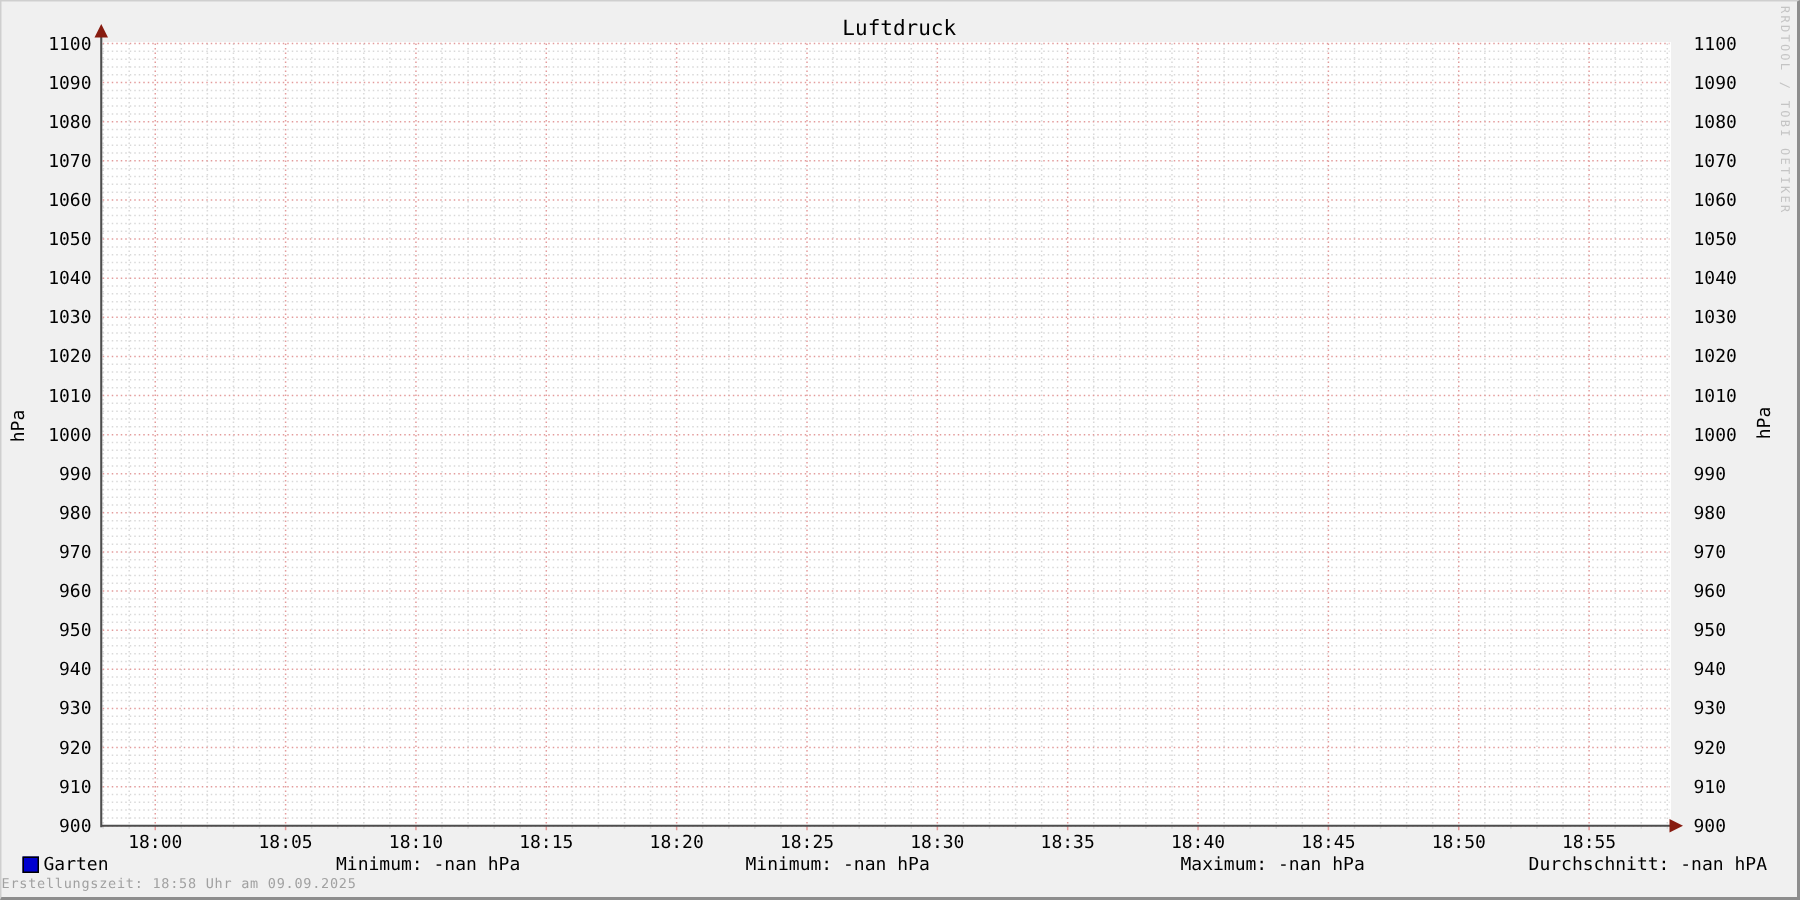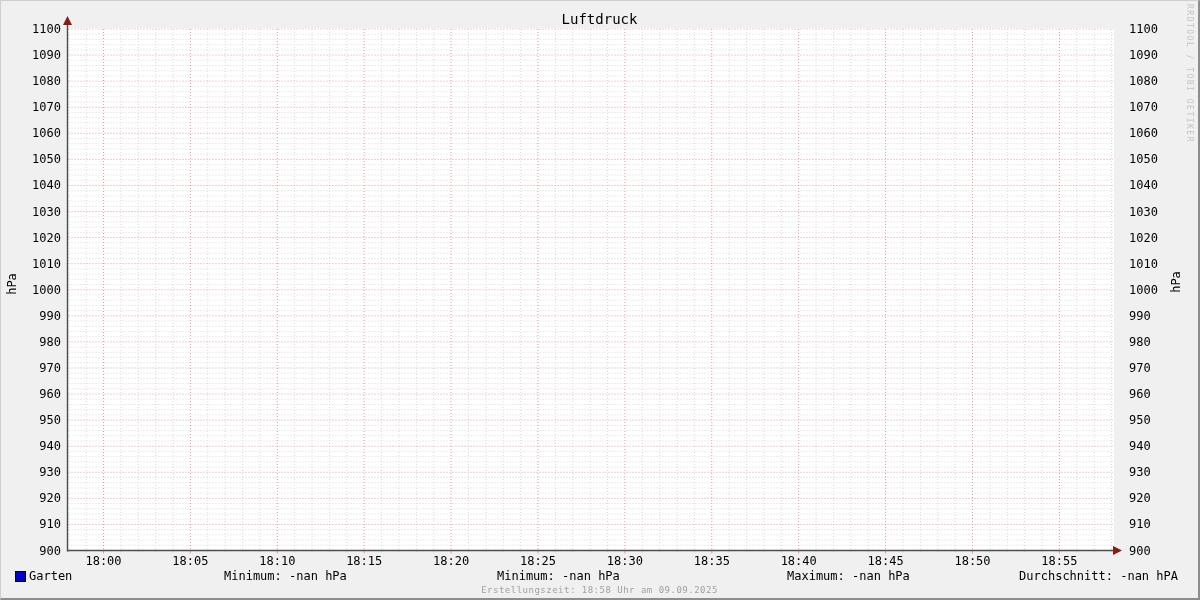--- a/index.html
+++ b/index.html
@@ -38,21 +38,21 @@
     position:absolute;left:14px;top:570px;width:9px;height:9px;
     border:1px solid #000;background:#0000d0;
   }
   .lg-name{left:28px;}
   .lg-akt{left:223px;}
   .lg-min{left:496px;}
   .lg-max{left:762px;margin-left:24px;}
   .lg-avg{right:20px;}
   .footer{
     position:absolute;top:584px;left:0;width:100%;
-    text-align:center;font-size:9px;color:#a1a1a1;letter-spacing:0.5px;
+    font-size:9px;color:#a1a1a1;letter-spacing:0.5px;
   }
 </style>
 </head>
 <body>
 
 <div class="canvas">
 
   <div class="title">Luftdruck</div>
 
   <svg class="plot-svg" width="1200" height="600">

